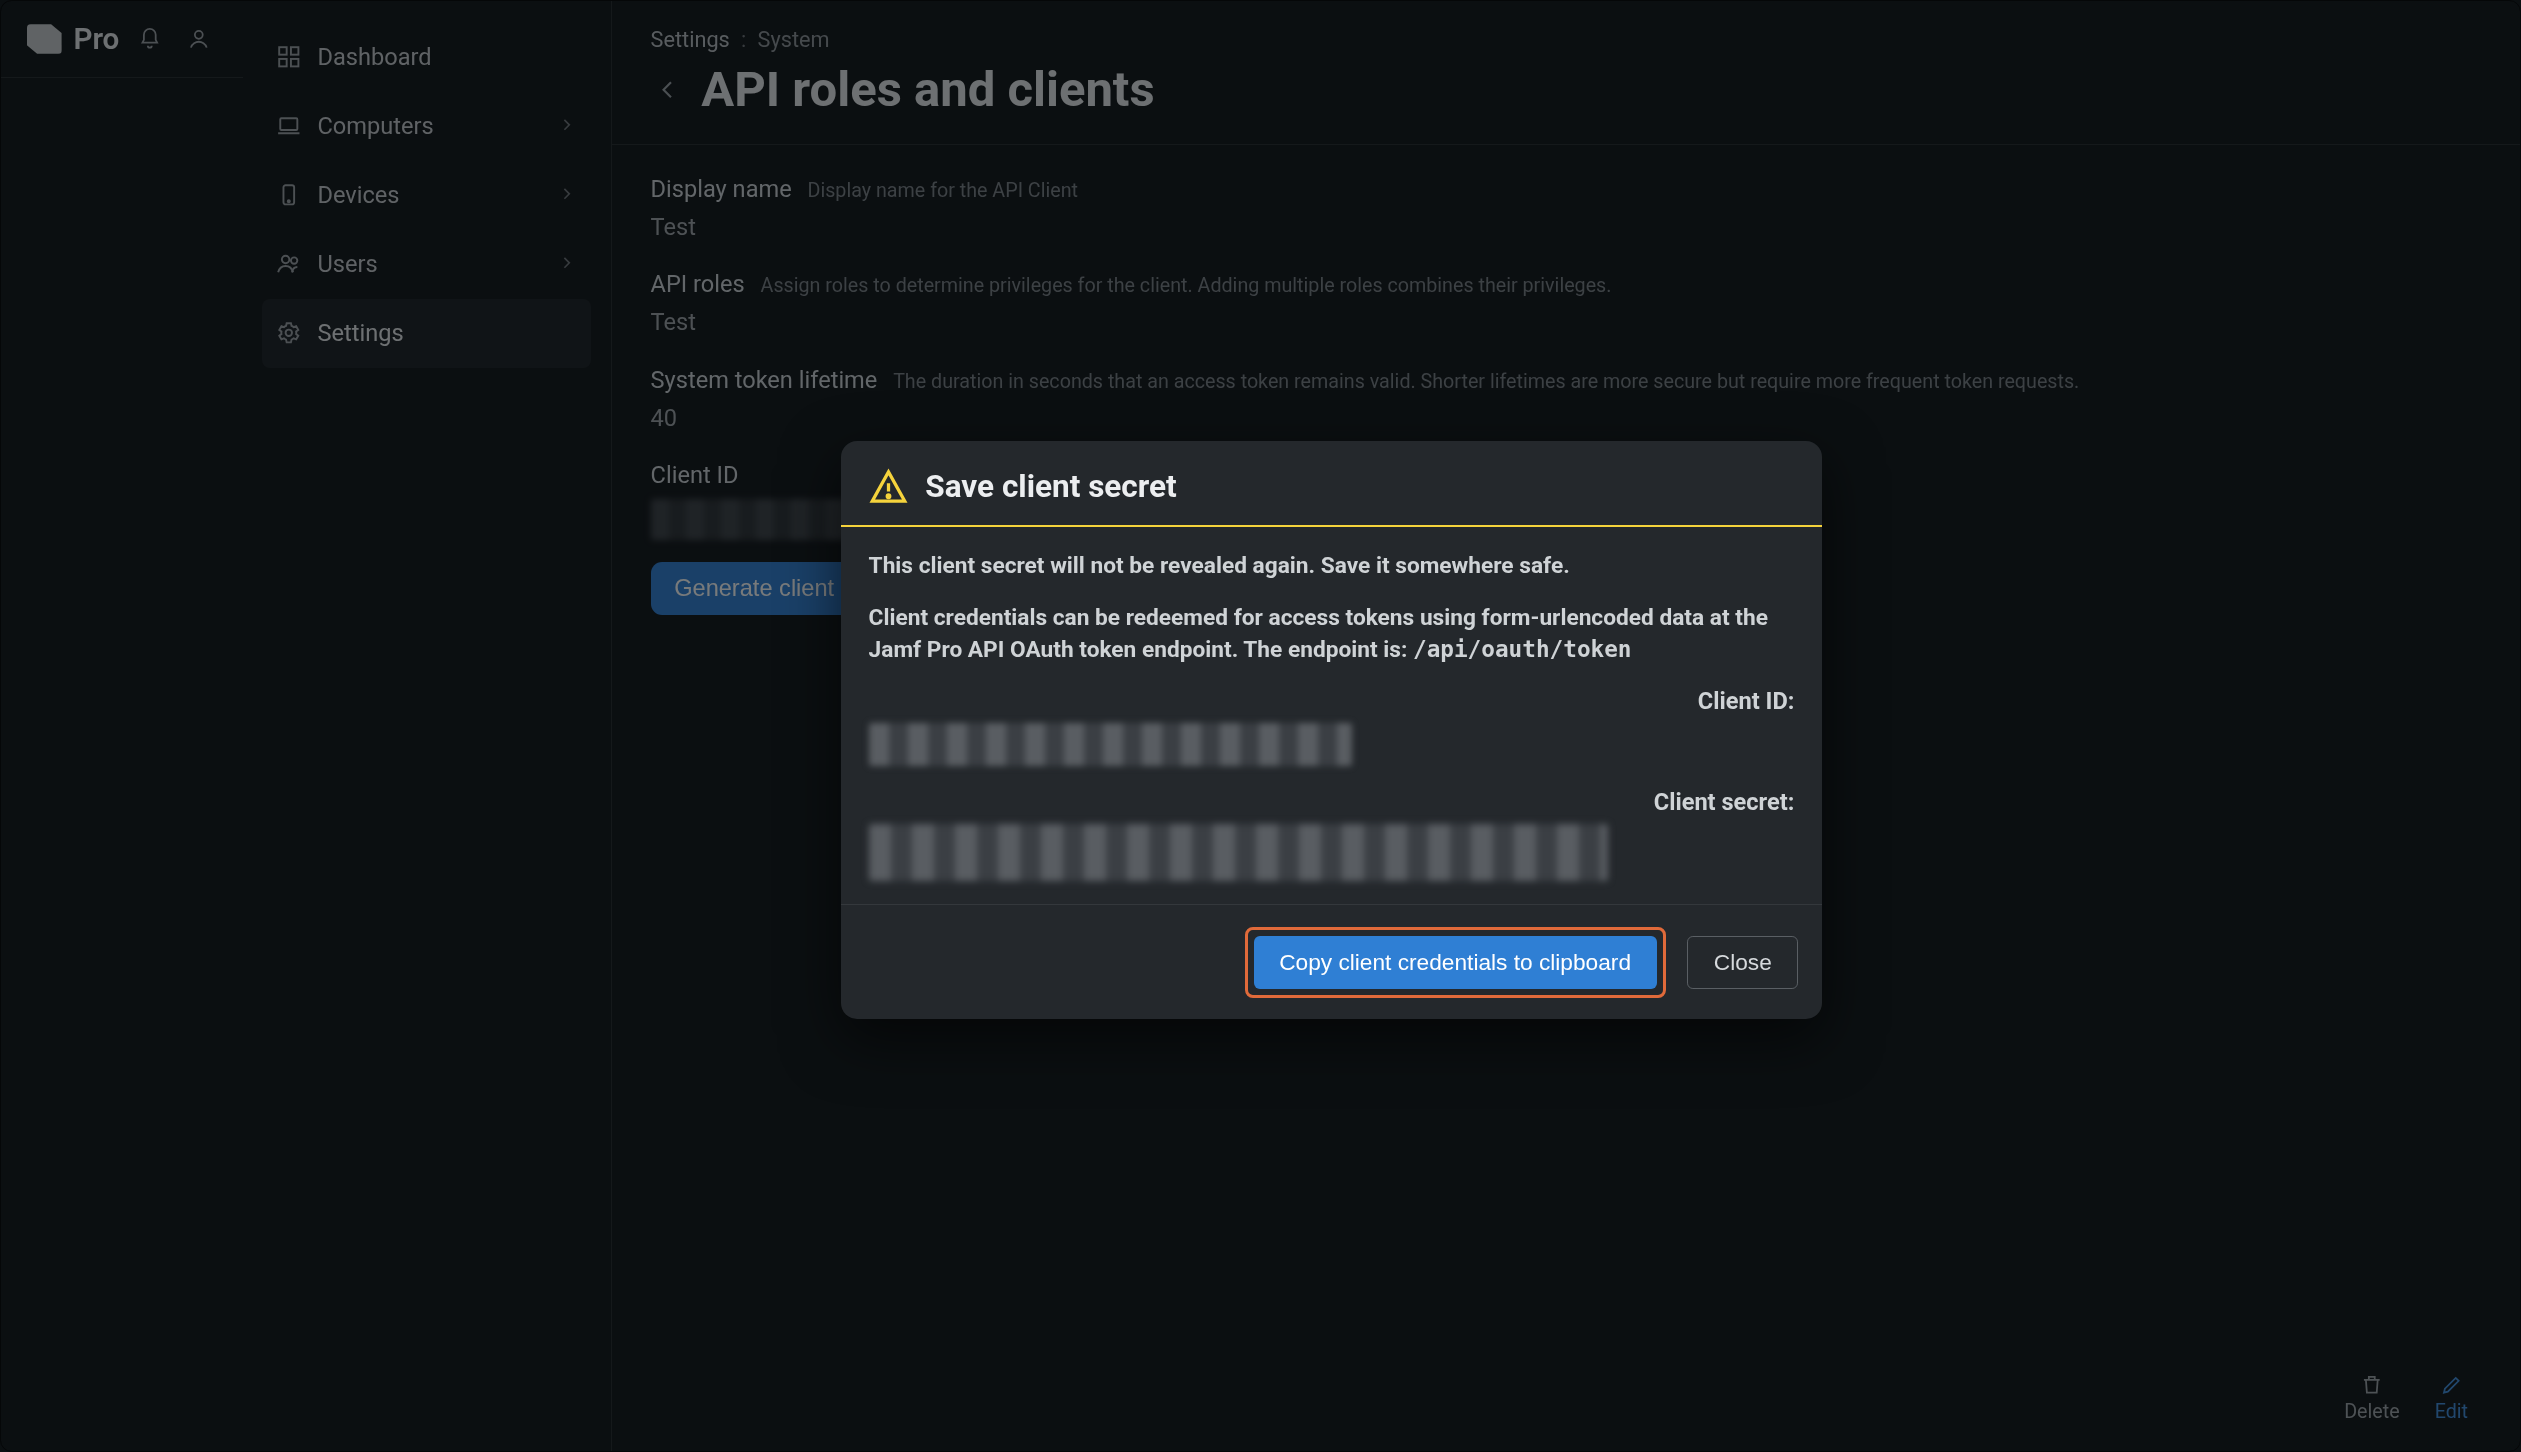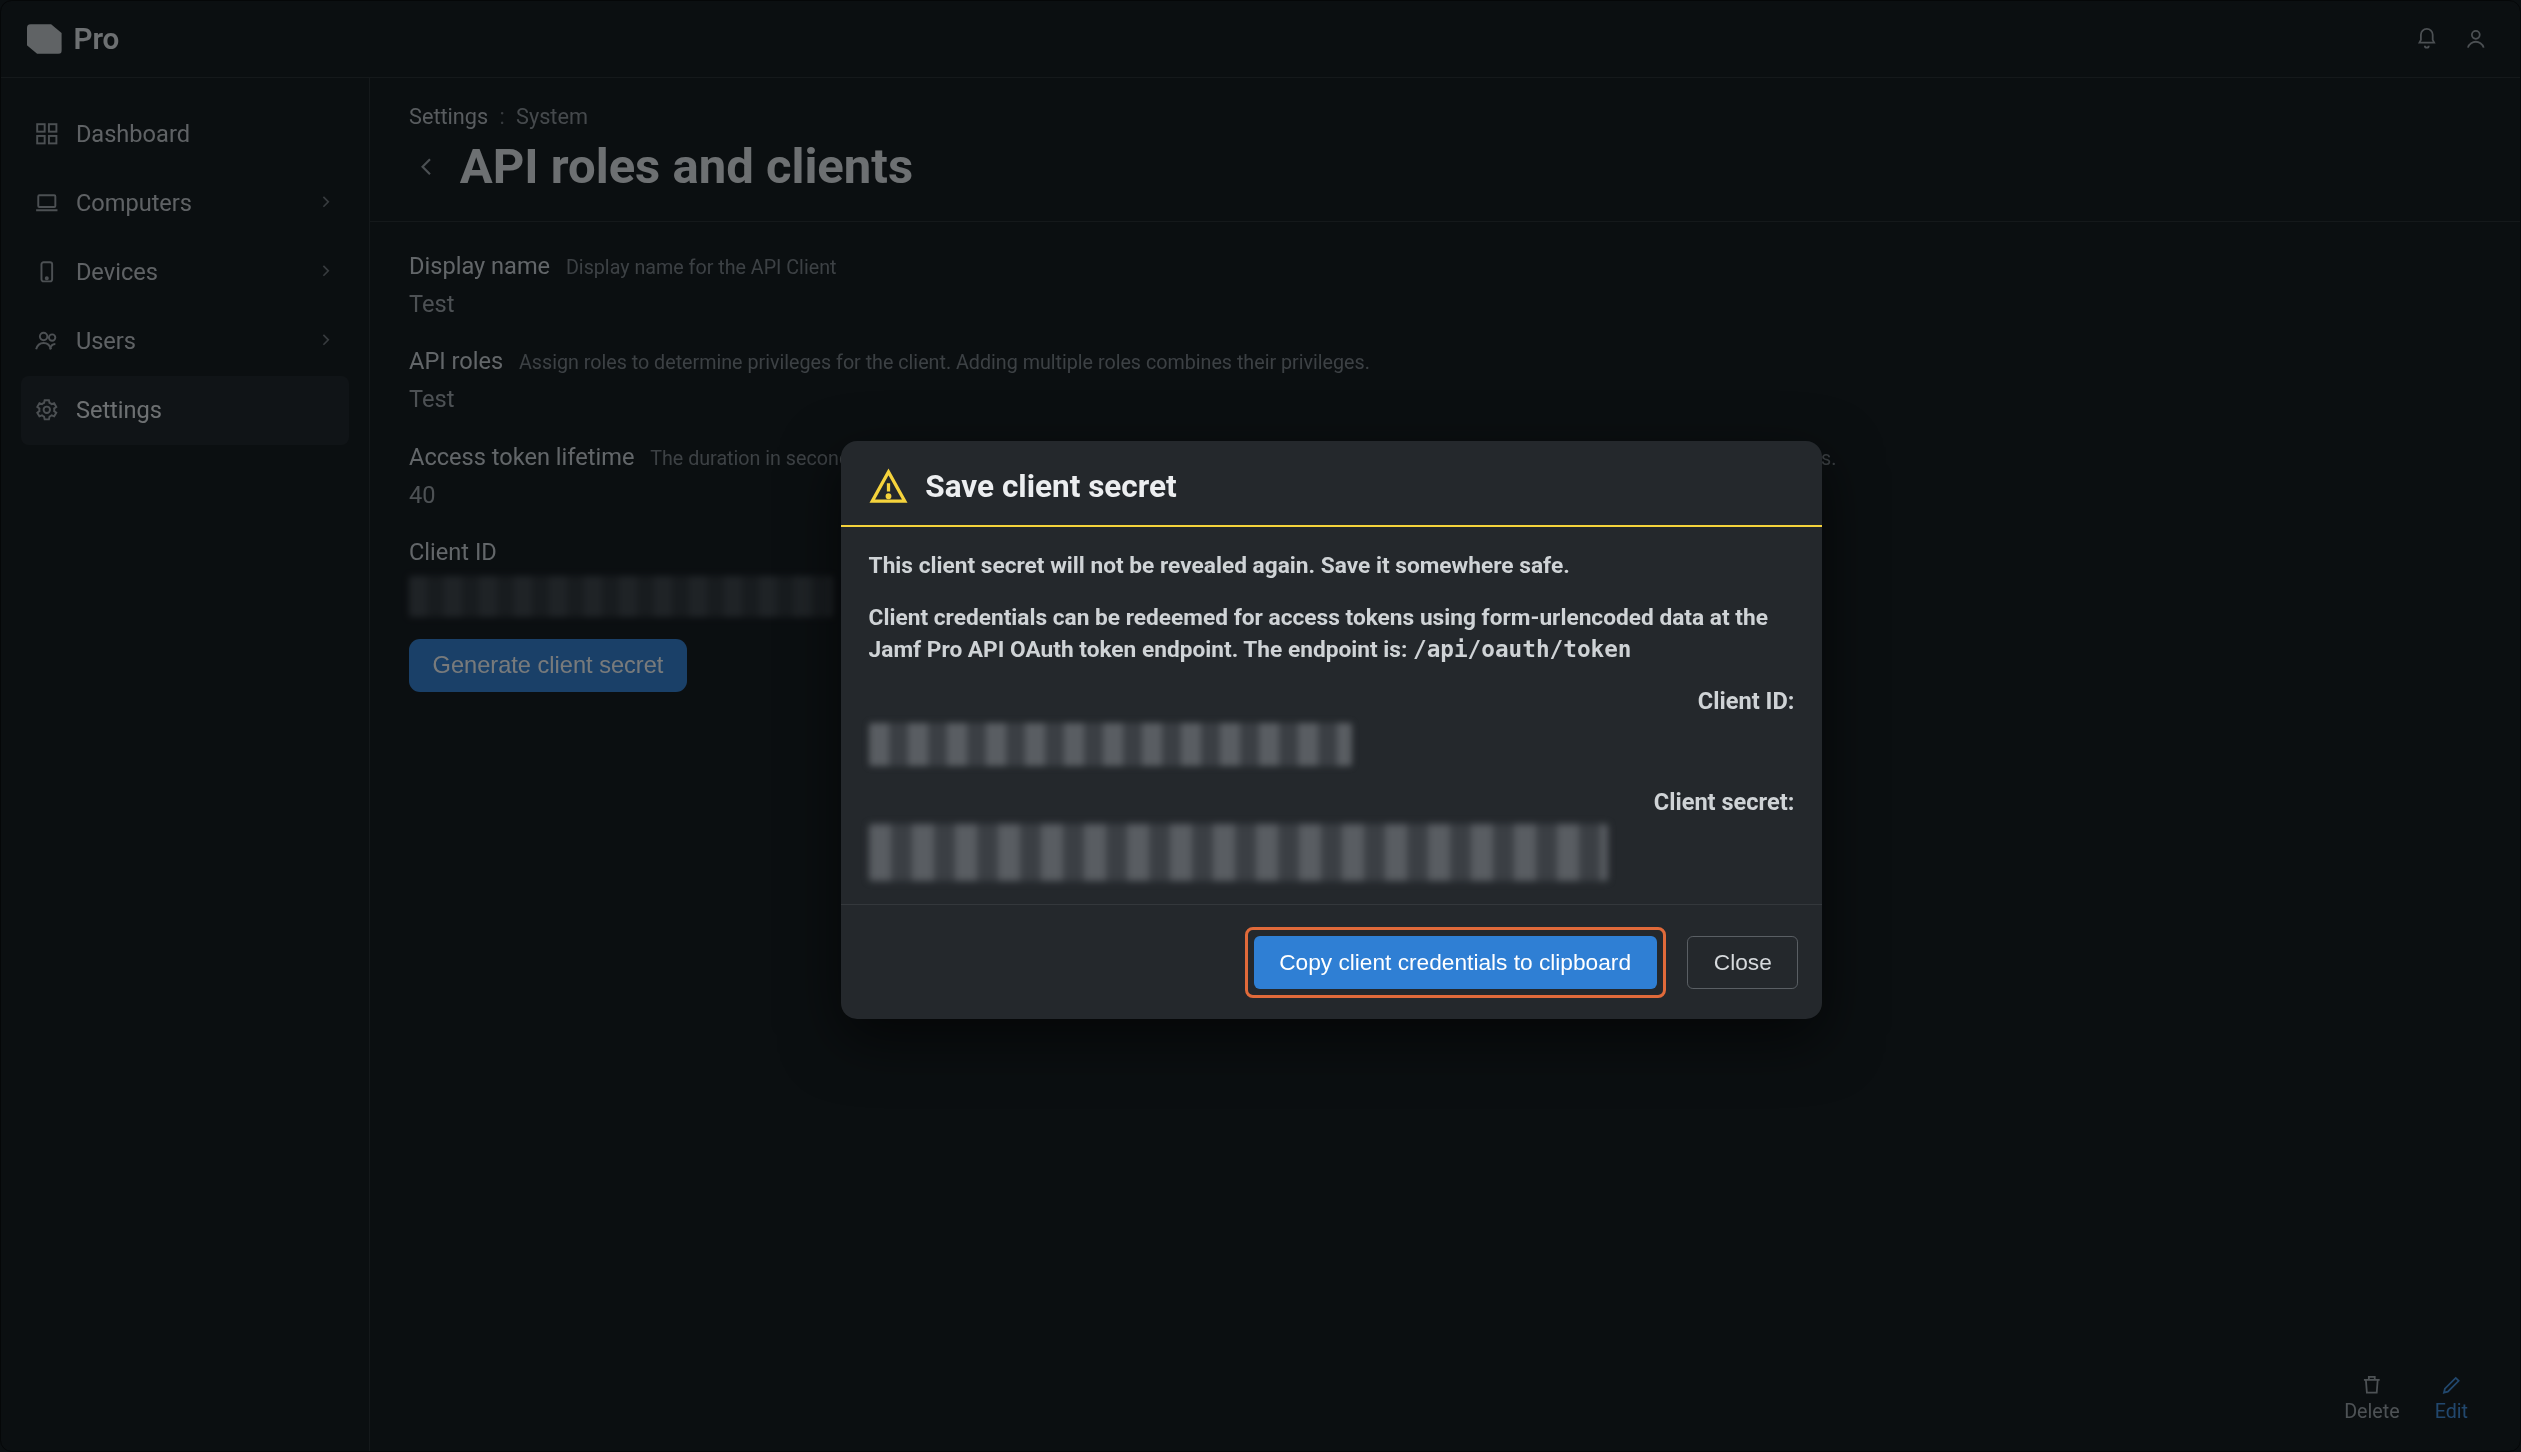--- a/index.html
+++ b/index.html
@@ -9,21 +9,21 @@
     background: #0f1215;
     color: #d4d7da;
     overflow: hidden;
   }
   .shell {
     border: 1px solid #000;
     border-radius: 11.8px;
     width: 100%;
     height: 100%;
     display: flex;
-    flex-direction: column;
+    flex-direction: row;
     background: #0f1215;
     overflow: hidden;
   }
   
   .topbar {
     height: 77px;
     display: flex;
     align-items: center;
     padding: 0 25.6px;
     border-bottom: 1px solid #24282c;
@@ -332,21 +332,21 @@
         <div class="field-block">
           <div class="field-label-row">
             <span class="field-label">API roles</span>
             <span class="field-help">Assign roles to determine privileges for the client. Adding multiple roles combines their privileges.</span>
           </div>
           <div class="field-value">Test</div>
         </div>
 
         <div class="field-block">
           <div class="field-label-row">
-            <span class="field-label">Access token lifetime</span>
+            <span class="field-label">System token lifetime</span>
             <span class="field-help">The duration in seconds that an access token remains valid. Shorter lifetimes are more secure but require more frequent token requests.</span>
           </div>
           <div class="field-value">40</div>
         </div>
 
         <div class="field-block">
           <div class="field-label-row">
             <span class="field-label">Client ID</span>
           </div>
           <div class="redacted"></div>

